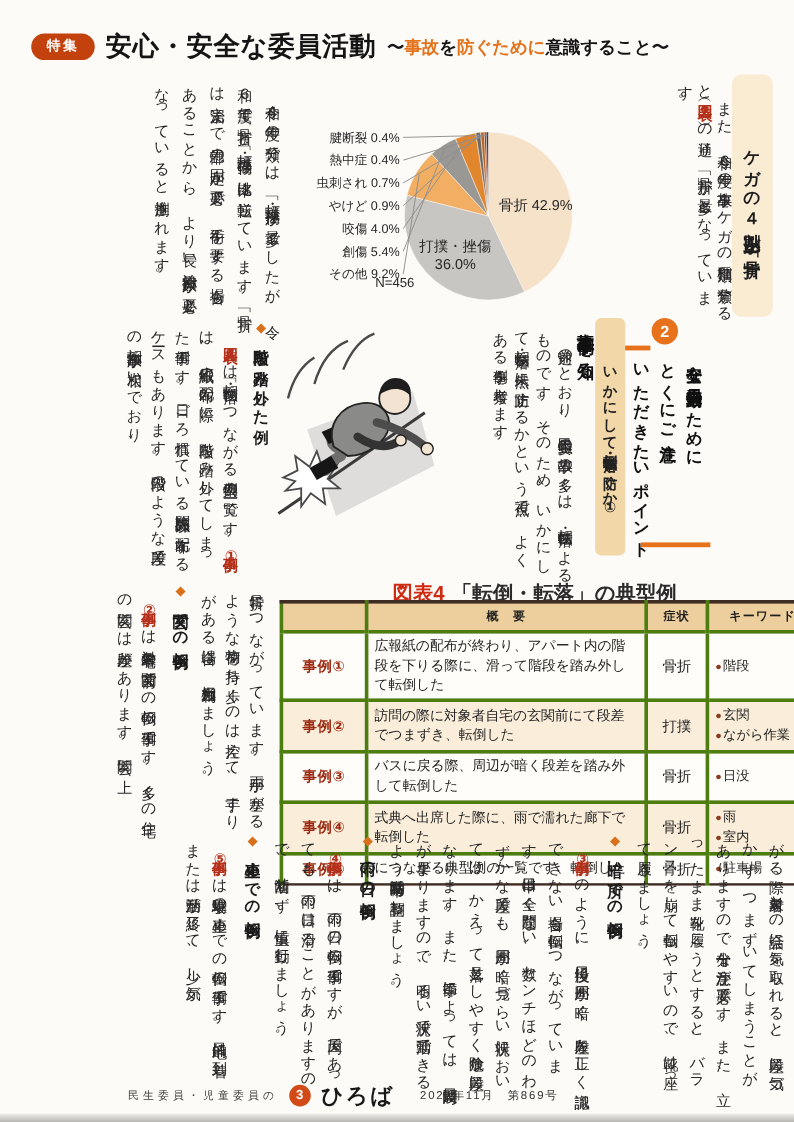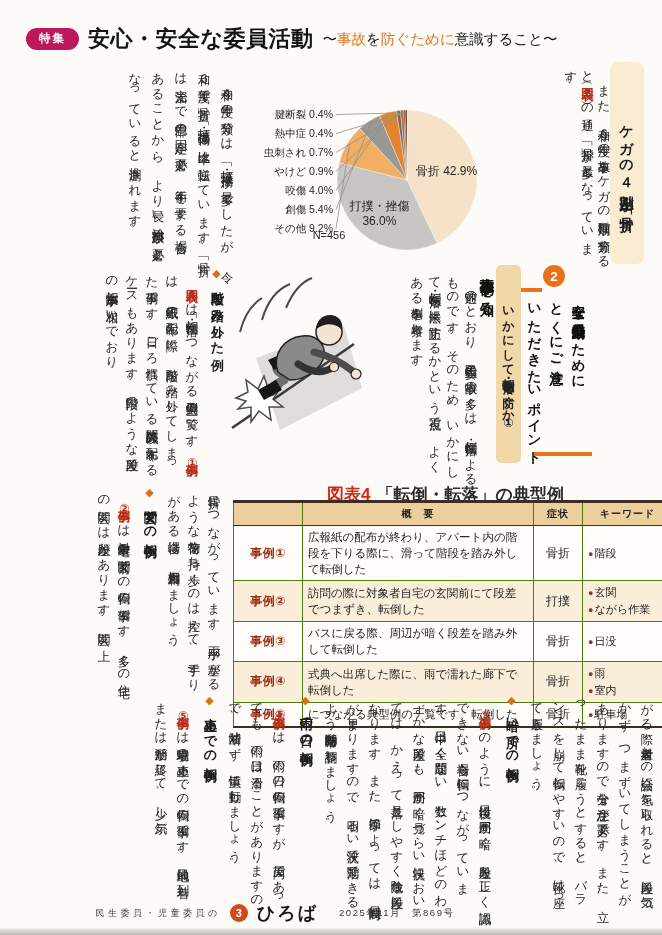--- a/index.html
+++ b/index.html
@@ -4,23 +4,23 @@
 <style>
   html,body{margin:0;padding:0;background:#e9e7e3;}
   #page{position:relative;width:662px;height:935px;background:#fcfbf8;overflow:hidden;
         font-family:"Liberation Sans","DejaVu Sans",sans-serif;color:#2b2b2b;}
   #page::after{content:"";position:absolute;left:0;bottom:0;width:100%;height:7px;
         background:linear-gradient(to bottom,#f0eeea,#b9b7b2);}
 
   .masthead{position:absolute;left:28px;top:9px;font-size:8.5px;color:#5f564c;letter-spacing:.3px;}
 
   .feature-row{position:absolute;left:26px;top:24px;display:flex;align-items:center;gap:9px;}
-  .badge{background:#be185d;color:#fff;border-radius:11px;padding:3px 13px 4px;font-size:11.5px;font-weight:bold;letter-spacing:2px;}
+  .badge{background:#c2410c;color:#fff;border-radius:11px;padding:3px 13px 4px;font-size:11.5px;font-weight:bold;letter-spacing:2px;}
   .ftitle{font-size:22px;font-weight:bold;color:#141414;letter-spacing:.5px;}
-  .fsub{font-size:14.5px;font-weight:normal;color:#141414;}
+  .fsub{font-size:14.5px;font-weight:bold;color:#141414;}
   .seg-or{color:#e4731c;}
   .seg-red{color:#b5301a;font-weight:bold;}
 
   
   .v{writing-mode:vertical-rl;text-orientation:mixed;font-size:12.5px;line-height:23px;
      letter-spacing:1.2px;color:#262626;}
   .v .para{margin:0;}
   .vhead{font-size:13px;font-weight:bold;color:#1c1c1c;line-height:22px;letter-spacing:1px;}
   .dia{color:#d8701c;font-size:11px;}
 
@@ -51,40 +51,40 @@
   #personSvg{position:absolute;left:226px;top:268px;width:142px;height:172px;}
 
   #stairsBlock{position:absolute;left:26px;top:267px;height:213px;width:202px;}
   #stairsBlock .para{line-height:20px;letter-spacing:.8px;}
   #stairsBlock .vhead{margin-left:4px;}
 
   #fig4Title{position:absolute;left:233px;top:483px;width:425px;text-align:center;font-size:17px;font-weight:bold;}
 
   #caseTable{position:absolute;left:233px;top:500px;width:425px;border-collapse:collapse;table-layout:fixed;
              background:#fffdf9;}
-  #caseTable th,#caseTable td{border:1px solid #4d7c0f;padding:3px 5px;vertical-align:middle;}
+  #caseTable th,#caseTable td{border:3px solid #4d7c0f;padding:3px 5px;vertical-align:middle;}
   #caseTable thead th{background:#edcf9e;border-top:3px solid #3f2d23;border-bottom:1.5px solid #3f2d23;
              font-size:10px;color:#1f1f1f;padding:4px 2px;letter-spacing:1px;}
   #caseTable tbody tr.alt{background:#faeeda;}
   #caseTable tbody tr:last-child td{border-bottom:2px solid #3f2d23;}
   .c0{width:64px;} .c1{width:226px;} .c2{width:44px;margin-top:35px;} .c3{width:85px;}
   td.lbl{color:#9c2a12;font-weight:bold;text-align:center;font-size:12px;letter-spacing:.5px;}
   td.sum{font-size:11.5px;line-height:1.4;color:#232323;}
   td.sym{text-align:center;font-size:12px;color:#232323;}
   td.kw{font-size:11px;line-height:1.55;color:#232323;}
   .kb{color:#8a3a1d;font-size:9px;margin-right:1px;}
 
   #leftLower{position:absolute;left:26px;top:486px;height:206px;width:198px;}
   #leftLower .para{line-height:20px;letter-spacing:.8px;}
   #leftLower .vhead{margin:0 3px 0 5px;}
 
   #bottom{position:absolute;left:24px;top:694px;height:211px;width:634px;line-height:22px;letter-spacing:.5px;}
   #bottom .vhead{margin:0 3px 0 5px;}
 
-  #footerRow{position:absolute;left:5px;top:901px;width:540px;display:flex;align-items:center;justify-content:center;gap:9px;}
+  #footerRow{position:absolute;left:16px;top:901px;width:540px;display:flex;align-items:center;justify-content:center;gap:9px;}
   .f1{font-size:9px;letter-spacing:3.5px;color:#3a3a3a;}
   .fnum{width:18px;height:18px;border-radius:50%;background:#d14a17;color:#fff;font-size:11px;font-weight:bold;
         display:flex;align-items:center;justify-content:center;}
   .flogo{font-size:18px;font-weight:bold;color:#181818;letter-spacing:2px;}
   .f2{font-size:9.5px;letter-spacing:1.5px;color:#333;margin-left:12px;}
 </style>
 </head>
 <body>
 
 <div id="page">

